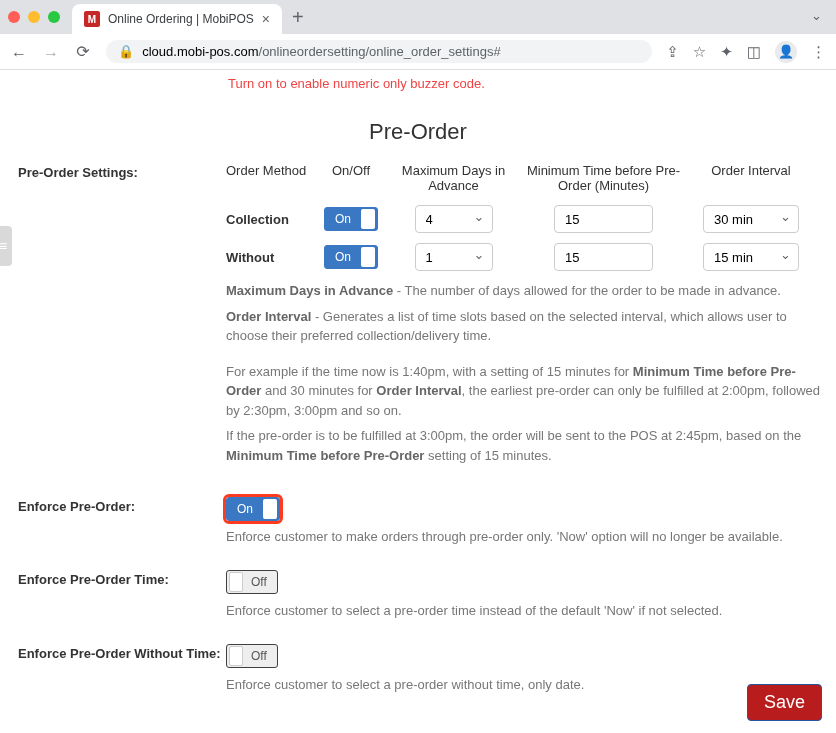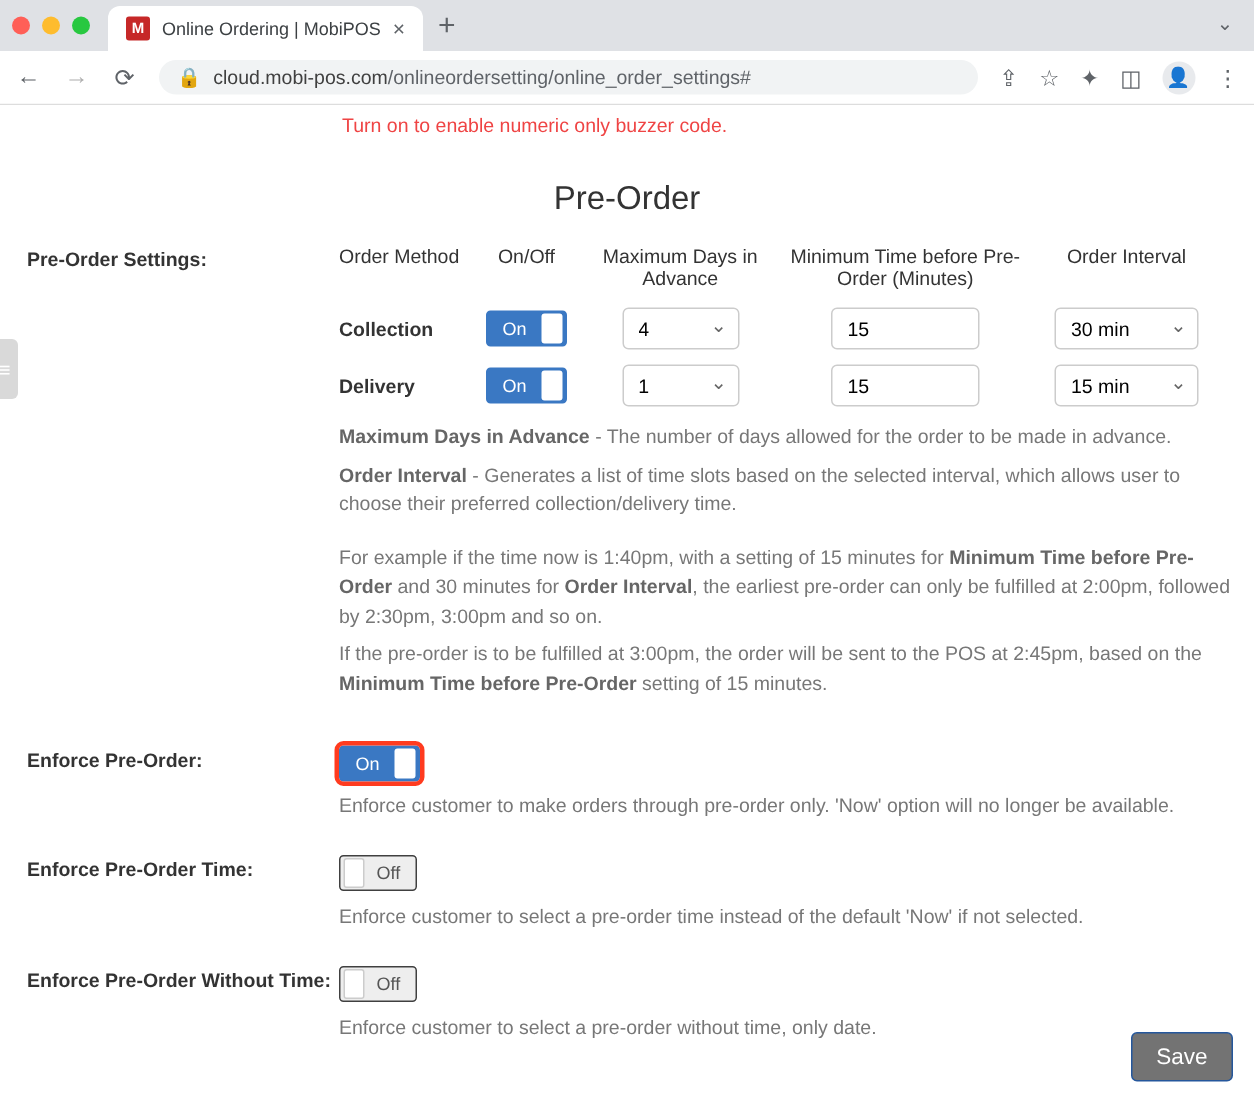--- a/index.html
+++ b/index.html
@@ -37,21 +37,21 @@
     display:flex; align-items:center; gap:14px;
     padding: 6px 10px; background:#fff;
   }
   .nav-btn { color:#5f6368; font-size:16px; width:18px; text-align:center; }
   .nav-btn.disabled { color:#b0b0b0; }
   .url-bar {
     flex:1; display:flex; align-items:center; gap:8px;
     background:#f1f3f4; border-radius:14px; padding:4px 12px;
     font-size:13px; color:#5f6368;
   }
-  .url-host { color:#404040; }
+  .url-host { color:#000000; }
   .toolbar-icons { display:flex; gap:14px; color:#5f6368; font-size:15px; align-items:center; }
   .avatar-circle {
     width:22px; height:22px; border-radius:50%;
     background:#e8eaed; display:flex; align-items:center; justify-content:center;
     font-size:13px; color:#5f6368;
   }
   .chevdown { position:absolute; top:8px; right:14px; color:#5f6368; font-size:13px; }
 
   
   .page { padding: 0 18px 70px 18px; position:relative; }
@@ -107,22 +107,22 @@
     padding:0 10px; font-size:13px; width:99px; text-align:left;
   }
   .help-para { color:#777; margin: 6px 0; line-height:1.5; }
   .help-para b { color:#666; }
   .setting-block { display:grid; grid-template-columns:208px 1fr; margin-top:26px; }
   .setting-block .desc { color:#777; margin-top:8px; }
   .save-bar {
     position:fixed; right:14px; bottom:12px;
   }
   .save-btn {
-    background:#737373; color:#fff; border:1px solid #25579c;
-    border-radius:4px; padding:7px 16px; font-size:15px;
+    background:#b91c1c; color:#fff; border:1px solid #25579c;
+    border-radius:4px; padding:7px 16px; font-size:18px;
   }
 </style>
 </head>
 <body>
 
 <div class="browser-chrome">
   <div class="tab-strip">
     <div class="traffic-lights">
       <div class="tl tl-red"></div>
       <div class="tl tl-yellow"></div>
@@ -186,21 +186,21 @@
         </div>
         <div class="dc4">
           <input class="txt-input" value="15" style="">
         </div>
         <div class="dc5">
           <span class="sel-wrap"><select class="sel" style="min-width:96px"><option>30 min</option></select></span>
         </div>
       </div>
 
       <div class="data-row">
-        <div class="dc1">Delivery</div>
+        <div class="dc1">Without</div>
         <div class="dc2">
           <div class="toggle on">
             <span class="lbl">On</span>
               <span class="knob"></span>
           </div>
         </div>
         <div class="dc3">
           <span class="sel-wrap"><select class="sel"><option>1</option></select></span>
         </div>
         <div class="dc4">

